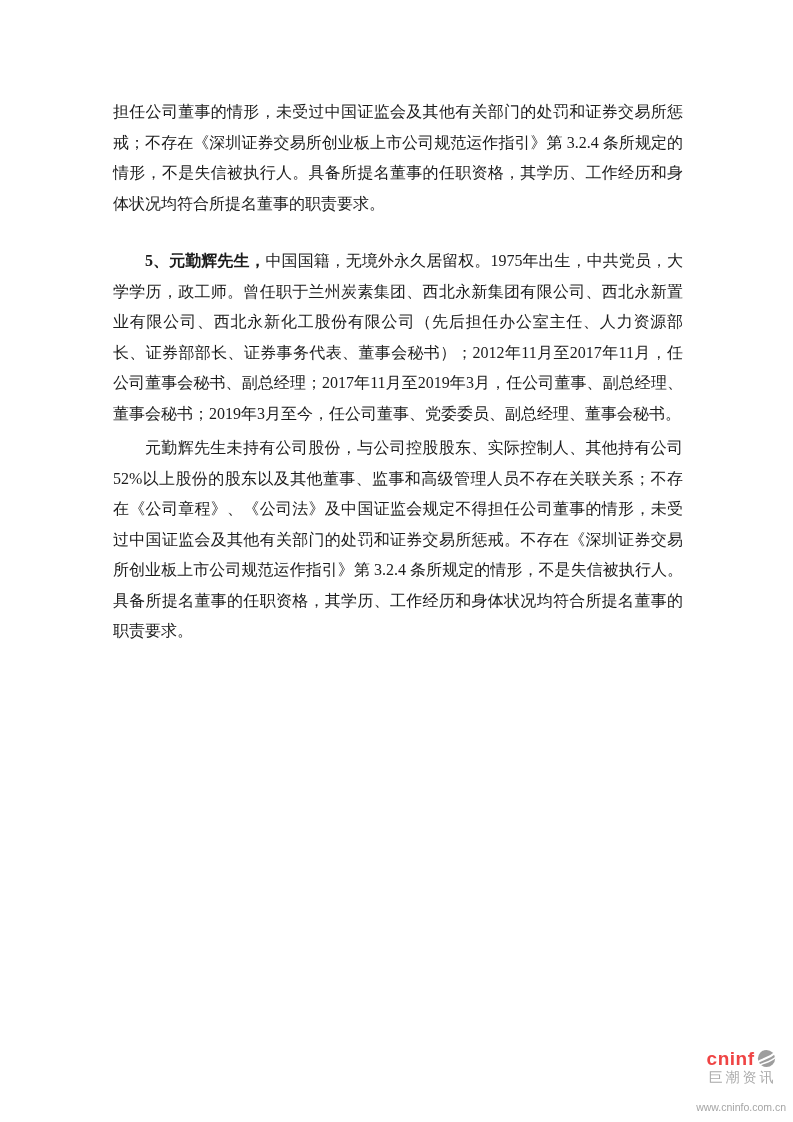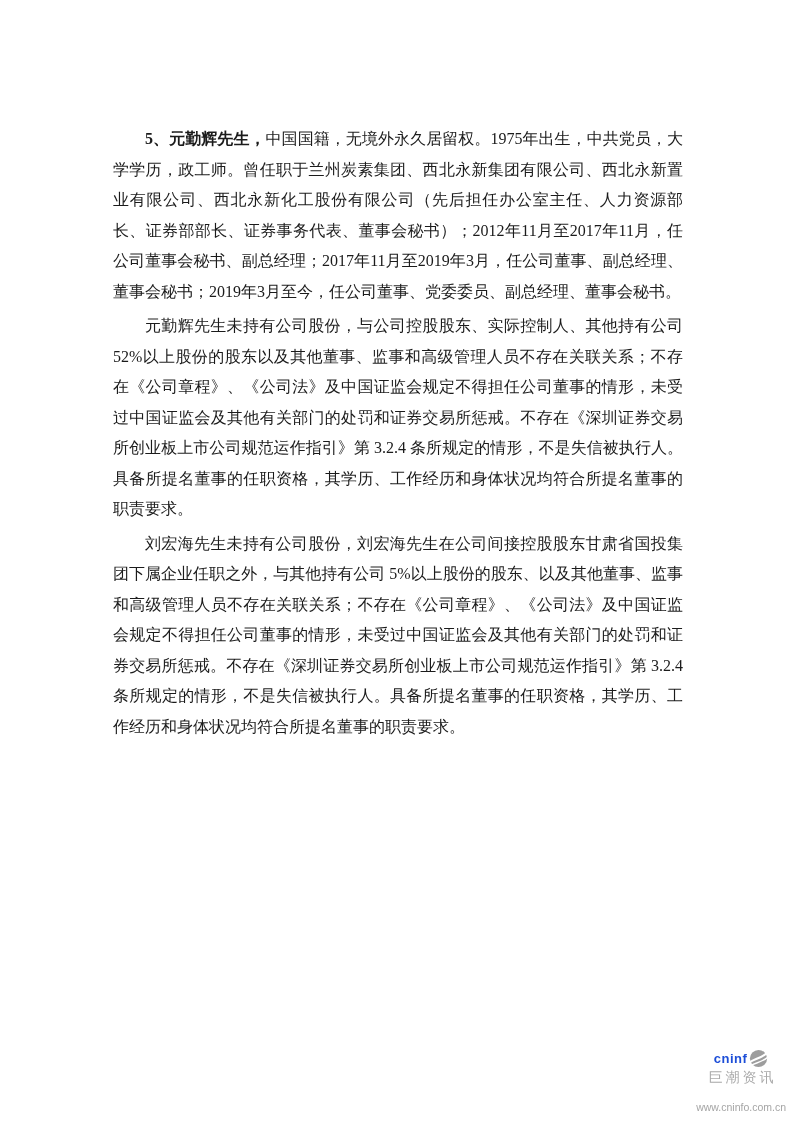--- a/index.html
+++ b/index.html
@@ -42,23 +42,23 @@
     font-family: "Liberation Sans", "DejaVu Sans", sans-serif;
   }
   .brand-row {
     display: flex;
     align-items: center;
     gap: 2px;
     line-height: 1;
   }
   .brand {
     font-weight: bold;
-    font-size: 13px;
+    font-size: 19px;
     letter-spacing: 0.5px;
-    color: #1d4ed8;
+    color: #ef4444;
   }
   .swirl { display: inline-flex; }
   .swirl svg { display: block; }
   .brand-cn {
     font-size: 14px;
     letter-spacing: 3px;
     text-indent: 3px;
     margin-top: 1px;
     color: #a9a9a9;
     font-family: Liberation Sans, sans-serif;
@@ -68,23 +68,23 @@
     margin-top: 14px;
     color: #a5a5a5;
   }
 </style>
 </head>
 <body>
 
 <div class="page">
 
   <main class="doc-body" id="doc-body">
+      <p class="para continuation">担任公司董事的情形，未受过中国证监会及其他有关部门的处罚和证券交易所惩戒；不存在《深圳证券交易所创业板上市公司规范运作指引》第 3.2.4 条所规定的情形，不是失信被执行人。具备所提名董事的任职资格，其学历、工作经历和身体状况均符合所提名董事的职责要求。</p>
       <p class="para numbered"><b>5、元勤辉先生，</b>中国国籍，无境外永久居留权。1975年出生，中共党员，大学学历，政工师。曾任职于兰州炭素集团、西北永新集团有限公司、西北永新置业有限公司、西北永新化工股份有限公司（先后担任办公室主任、人力资源部长、证券部部长、证券事务代表、董事会秘书）；2012年11月至2017年11月，任公司董事会秘书、副总经理；2017年11月至2019年3月，任公司董事、副总经理、董事会秘书；2019年3月至今，任公司董事、党委委员、副总经理、董事会秘书。</p>
       <p class="para body">元勤辉先生未持有公司股份，与公司控股股东、实际控制人、其他持有公司 52%以上股份的股东以及其他董事、监事和高级管理人员不存在关联关系；不存在《公司章程》、《公司法》及中国证监会规定不得担任公司董事的情形，未受过中国证监会及其他有关部门的处罚和证券交易所惩戒。不存在《深圳证券交易所创业板上市公司规范运作指引》第 3.2.4 条所规定的情形，不是失信被执行人。具备所提名董事的任职资格，其学历、工作经历和身体状况均符合所提名董事的职责要求。</p>
-      <p class="para body">刘宏海先生未持有公司股份，刘宏海先生在公司间接控股股东甘肃省国投集团下属企业任职之外，与其他持有公司 5%以上股份的股东、以及其他董事、监事和高级管理人员不存在关联关系；不存在《公司章程》、《公司法》及中国证监会规定不得担任公司董事的情形，未受过中国证监会及其他有关部门的处罚和证券交易所惩戒。不存在《深圳证券交易所创业板上市公司规范运作指引》第 3.2.4 条所规定的情形，不是失信被执行人。具备所提名董事的任职资格，其学历、工作经历和身体状况均符合所提名董事的职责要求。</p>
     </main>
 
   <footer class="cninfo">
     <div class="brand-row">
       <span class="brand">cninf</span>
       <span class="swirl">
         <svg width="19" height="19" viewBox="0 0 19 19" aria-hidden="true">
           <circle cx="9.5" cy="9.5" r="8.6" fill="#9d9d9d"></circle>
           <path d="M0.5 13.5 C 6 9.5, 12 9.5, 18.5 3.5" stroke="#ffffff" stroke-width="2.1" fill="none"></path>
           <path d="M1.5 16.5 C 7.5 13.5, 13.5 13, 19 8" stroke="#ffffff" stroke-width="1.4" fill="none"></path>

